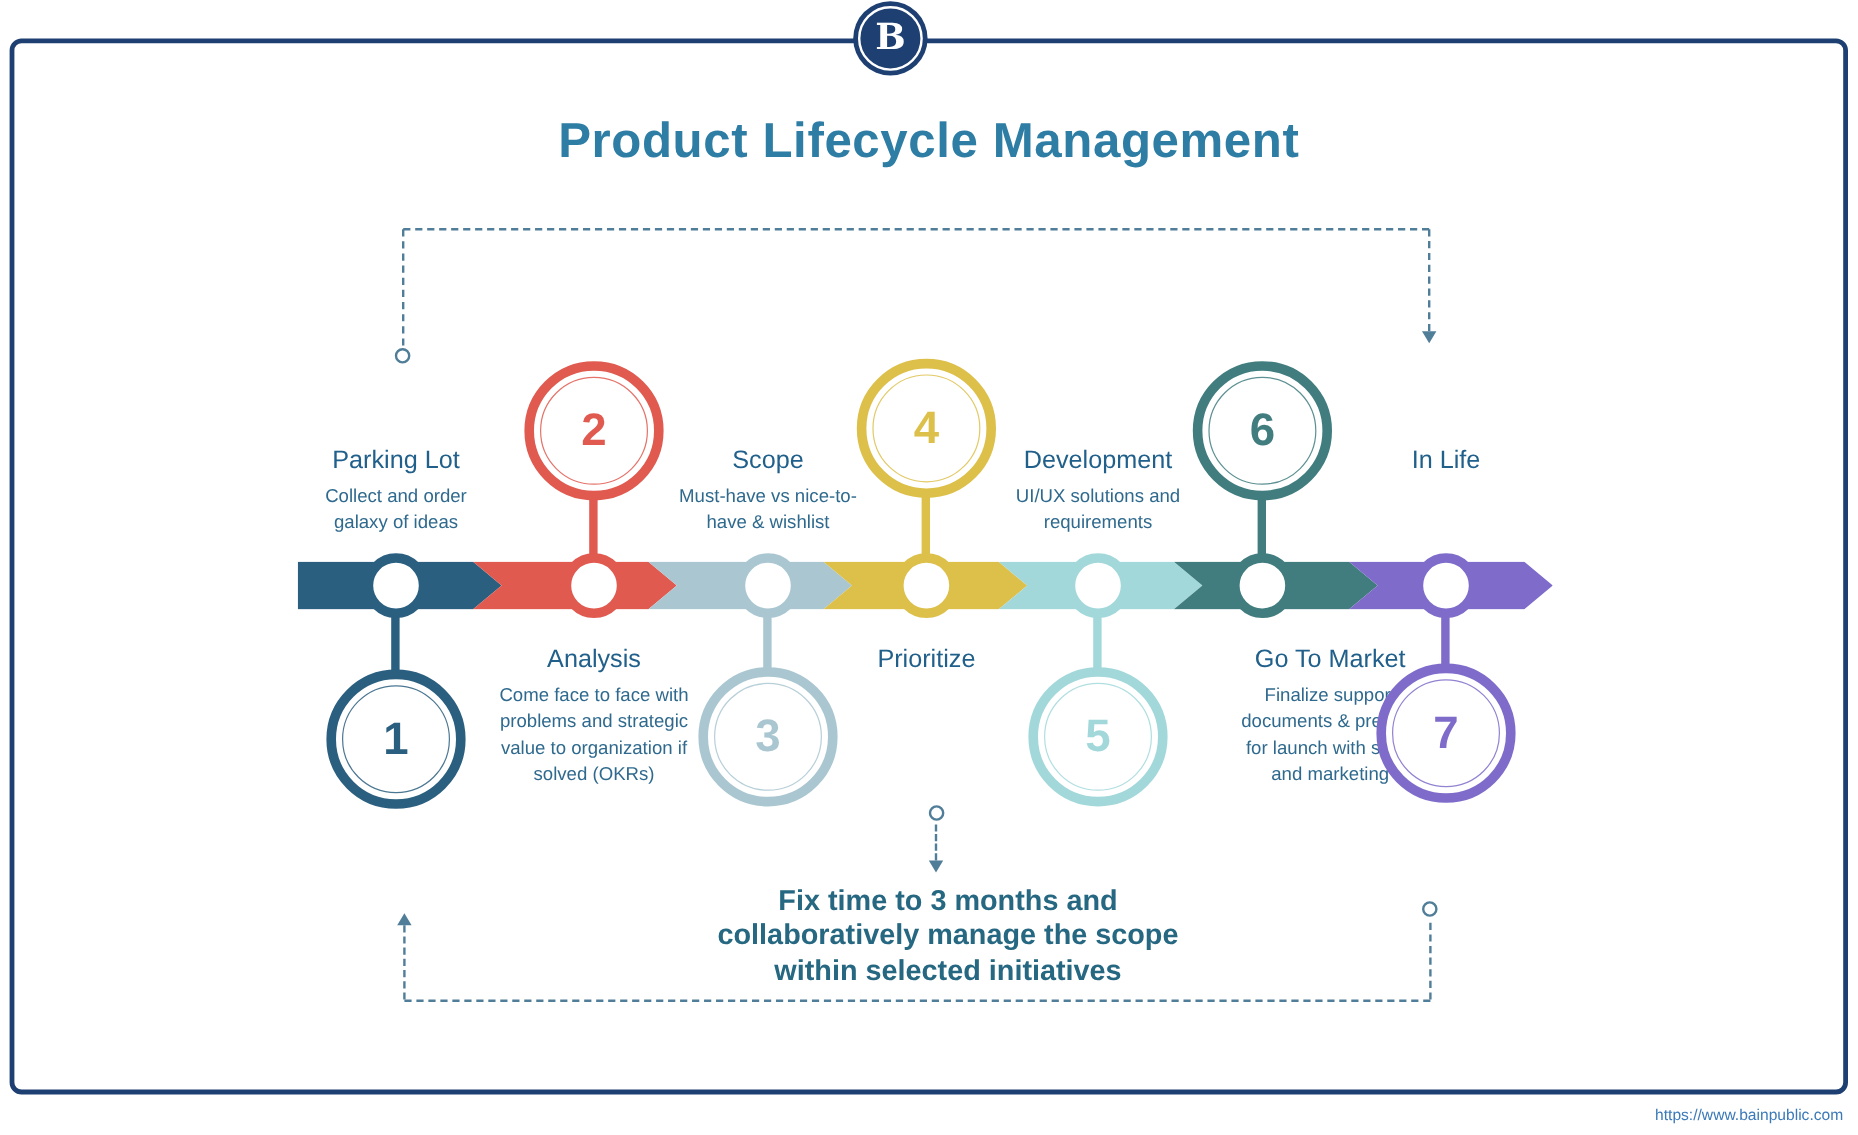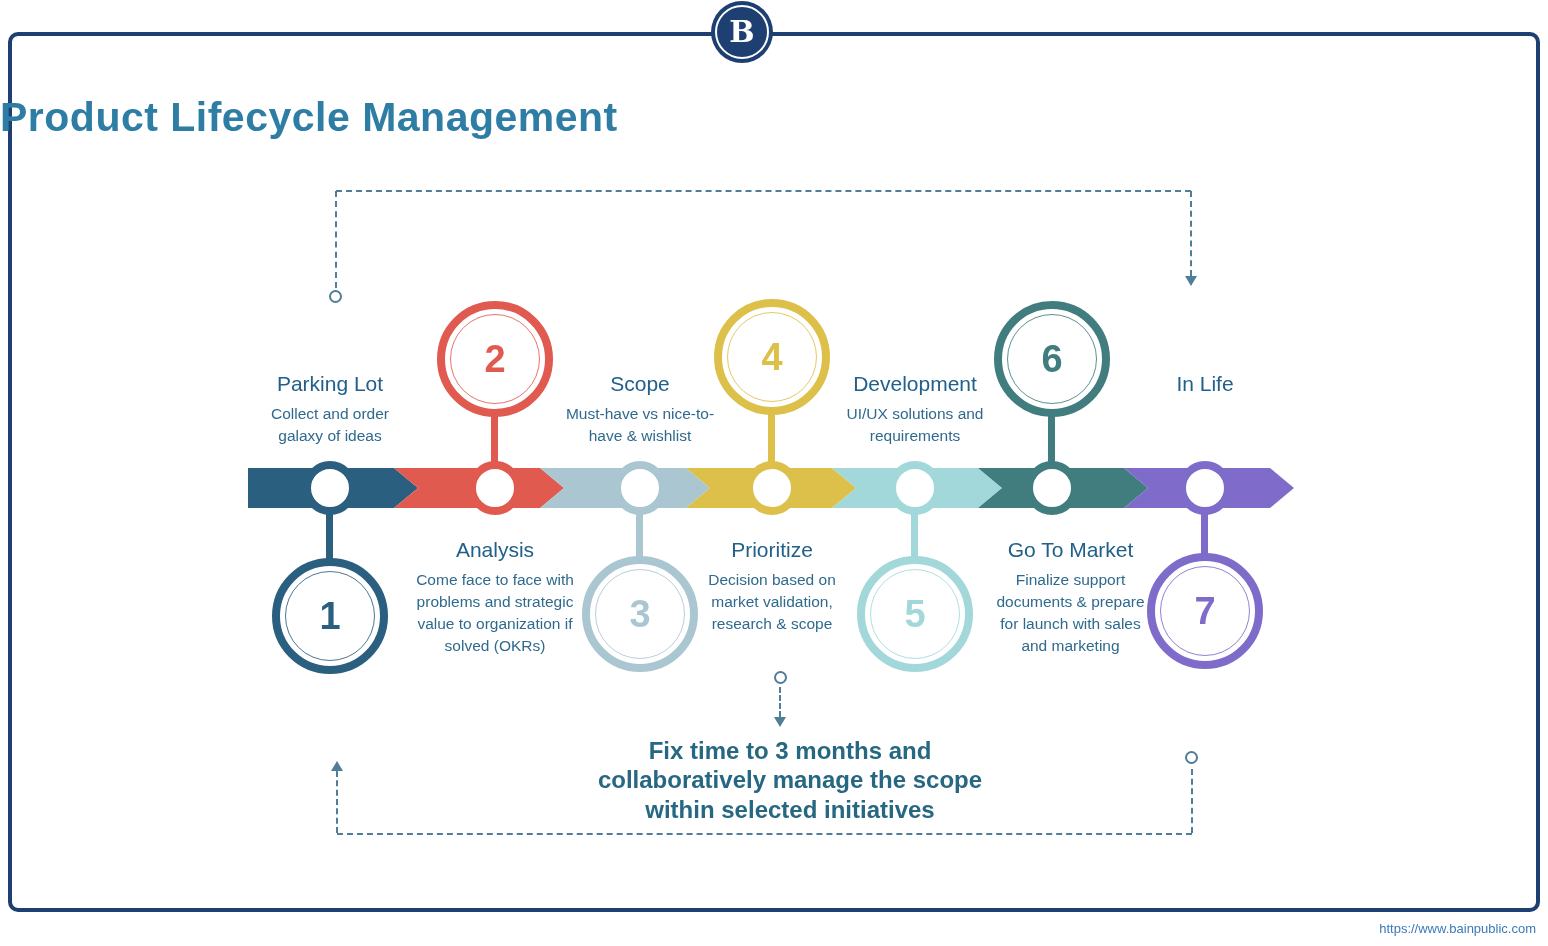--- a/index.html
+++ b/index.html
@@ -8,21 +8,21 @@
   .canvas { position:relative; width:1548px; height:946px; background:#fff; overflow:hidden; }
 
   .frame { position:absolute; left:8px; right:8px; top:32px; bottom:34px;
            border:4px solid var(--border-navy,#1e3f72); border-radius:10px; z-index:0; }
 
   .logo { position:absolute; left:711px; top:1px; width:62px; height:62px; border-radius:50%;
           background:var(--border-navy,#1e3f72); display:flex; align-items:center; justify-content:center; z-index:6; }
   .logo::after { content:""; position:absolute; inset:4px; border:2px solid #fff; border-radius:50%; }
   .logo span { color:#fff; font-size:30px; font-weight:bold; font-family:"DejaVu Serif", serif; line-height:1; }
 
-  .title { position:absolute; left:0; right:0; top:94px; text-align:left;
+  .title { position:absolute; left:0; right:0; top:94px; text-align:center;
            font-size:41px; font-weight:bold; color:var(--title-blue,#2e7da4); letter-spacing:.5px; z-index:2; }
 
   
   .chev { position:absolute; top:468px; height:40px; background:var(--c,#999); z-index:1; }
   .chev.first { clip-path: polygon(0 0, calc(100% - 24px) 0, 100% 50%, calc(100% - 24px) 100%, 0 100%); }
   .chev.mid   { clip-path: polygon(0 0, calc(100% - 24px) 0, 100% 50%, calc(100% - 24px) 100%, 0 100%, 24px 50%); }
 
   .connector { position:absolute; width:7px; background:var(--c,#999); z-index:2; }
   .marker { position:absolute; width:54px; height:54px; border:8px solid var(--c,#999);
             border-radius:50%; background:#fff; z-index:4; }
@@ -122,21 +122,20 @@
   </div>
 
   <div>
     <div class="connector" style="left: 768px; top: 358px; height: 130px; --c: #ddc04a;"></div>
     <div class="marker" style="left: 745px; top: 461px; --c: #ddc04a;"></div>
     <div class="bigcircle" style="left: 714px; top: 299px; --c: #ddc04a;">
       <span class="num">4</span>
     </div>
     <div class="label" style="left:707px;top:538px;width:130px">
       <div class="h">Prioritize</div>
-      <div class="d">Decision based on market validation, research &amp; scope</div>
     </div>
   </div>
 
   <div>
     <div class="connector" style="left: 911px; top: 488px; height: 126px; --c: #a3d8db;"></div>
     <div class="marker" style="left: 888px; top: 461px; --c: #a3d8db;"></div>
     <div class="bigcircle" style="left: 857px; top: 556px; --c: #a3d8db;">
       <span class="num">5</span>
     </div>
     <div class="label" style="left:830px;top:372px;width:170px">
@@ -144,21 +143,21 @@
       <div class="d">UI/UX solutions and requirements</div>
     </div>
   </div>
 
   <div>
     <div class="connector" style="left: 1048px; top: 360px; height: 128px; --c: #417d7f;"></div>
     <div class="marker" style="left: 1025px; top: 461px; --c: #417d7f;"></div>
     <div class="bigcircle" style="left: 994px; top: 301px; --c: #417d7f;">
       <span class="num">6</span>
     </div>
-    <div class="label" style="left:988px;top:538px;width:165px">
+    <div class="label" style="left:1026px;top:538px;width:165px">
       <div class="h">Go To Market</div>
       <div class="d">Finalize support documents &amp; prepare for launch with sales and marketing</div>
     </div>
   </div>
 
   <div>
     <div class="connector" style="left: 1201px; top: 488px; height: 123px; --c: #7f6cca;"></div>
     <div class="marker" style="left: 1178px; top: 461px; --c: #7f6cca;"></div>
     <div class="bigcircle" style="left: 1147px; top: 553px; --c: #7f6cca;">
       <span class="num">7</span>

